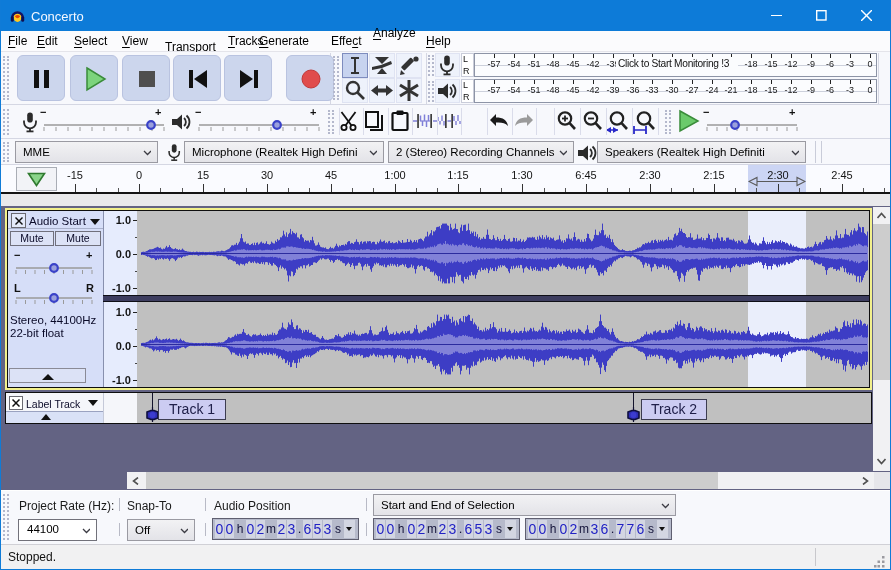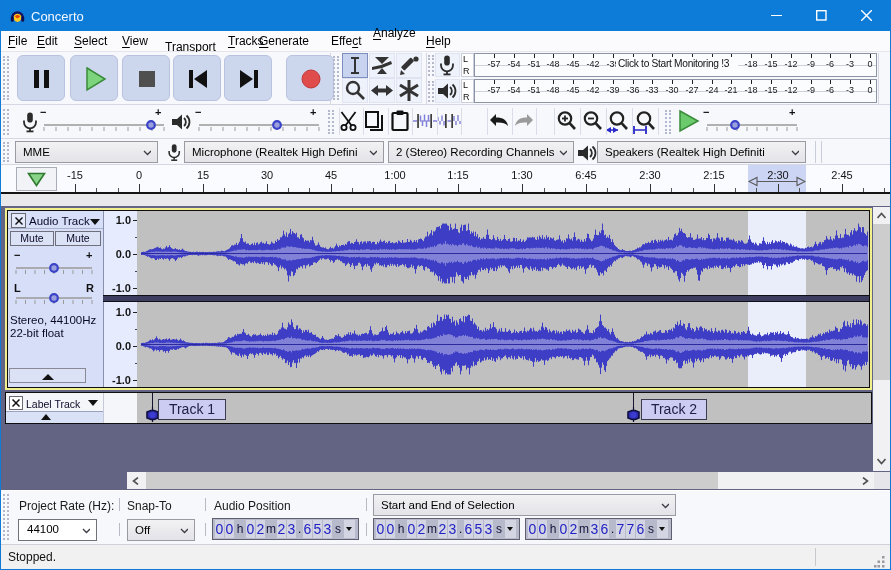--- a/index.html
+++ b/index.html
@@ -523,21 +523,21 @@
     <rect x="0" y="90" width="732" height="1" fill="#0e0e16"></rect>
   </svg>
 <div class="ab" style="left:103px;top:295px;width:34px;height:7px;background:#3d3d5f;border-top:1px solid #0e0e16;border-bottom:1px solid #0e0e16"></div>
 <div class="ab" style="left:11px;top:213px;width:15px;height:15px;border:1px solid #6a6a72;background:#e4eafa"></div>
 <svg class="ab" style="left:15px;top:217px" width="8" height="8">
     <g stroke="#111" stroke-width="1.4">
       <line x1="0.5" y1="0.5" x2="7.5" y2="7.5"></line>
       <line x1="7.5" y1="0.5" x2="0.5" y2="7.5"></line>
     </g>
   </svg>
-<div class="ab" style="left:29px;top:215px;font-size:11.5px;color:#0a0a28;white-space:nowrap">Audio Track</div>
+<div class="ab" style="left:29px;top:215px;font-size:11.5px;color:#0a0a28;white-space:nowrap">Audio Start</div>
 <div class="ab" style="left:90px;top:219px;width:0;height:0;border:5px solid transparent;border-top:6px solid #111"></div>
 <div class="ab" style="left:8px;top:228px;width:95px;height:1px;background:#aab2cc"></div>
 <div class="ab" style="left:10px;top:231px;width:44px;height:15px;background:#dce2f6;border:1px solid #70707c;font-size:10.5px;color:#0a0a28;text-align:center;line-height:13px">Mute</div>
 <div class="ab" style="left:55px;top:231px;width:46px;height:15px;background:#dce2f6;border:1px solid #70707c;font-size:10.5px;color:#0a0a28;text-align:center;line-height:13px">Mute</div>
 <svg class="ab" style="left:14px;top:250px" width="82" height="24">
     <line x1="2" y1="18" x2="78" y2="18" stroke="#9a9a9a" stroke-width="1.6"></line>
     <line x1="2.0" y1="20" x2="2.0" y2="24" stroke="#9a9a9a" stroke-width="1"></line>
     <line x1="11.5" y1="20" x2="11.5" y2="24" stroke="#9a9a9a" stroke-width="1"></line>
     <line x1="21.0" y1="20" x2="21.0" y2="24" stroke="#9a9a9a" stroke-width="1"></line>
     <line x1="30.5" y1="20" x2="30.5" y2="24" stroke="#9a9a9a" stroke-width="1"></line>

